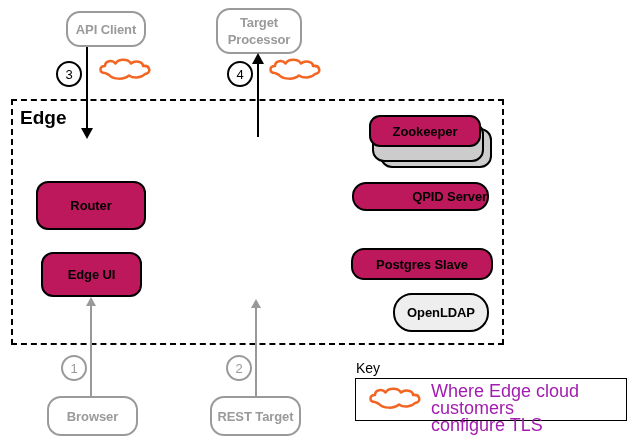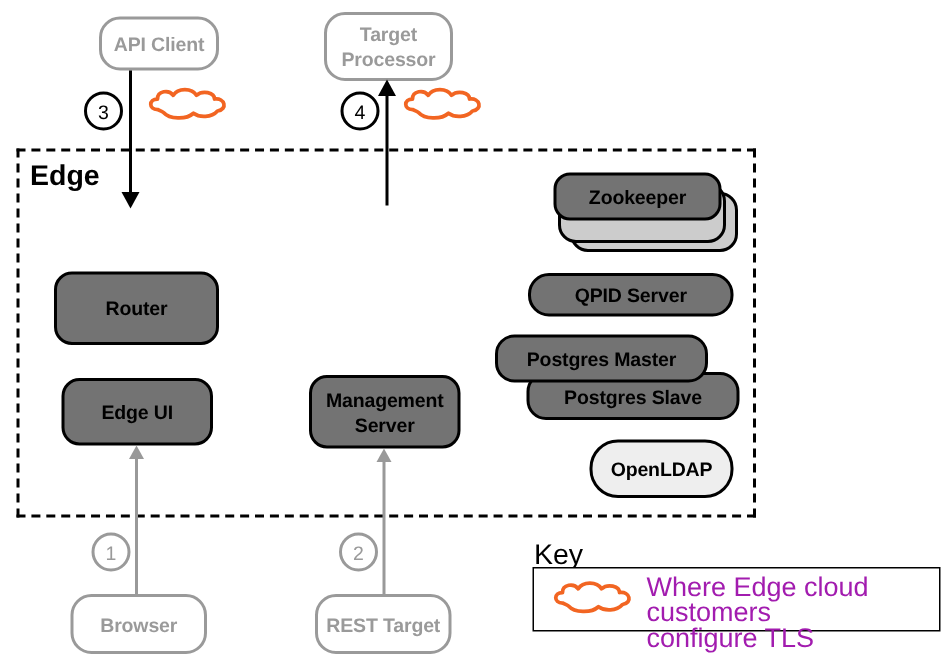--- a/index.html
+++ b/index.html
@@ -25,21 +25,21 @@
     display: flex;
     align-items: center;
     justify-content: center;
     text-align: center;
     border-radius: 12px;
     font-weight: bold;
     font-size: 13px;
     line-height: 17px;
     color: #000000;
     border: 2px solid #000000;
-    background: #737373;
+    background: #be185d;
     letter-spacing: -0.1px;
   }
   .node .lbl { display: block; width: 100%; }
 
   
   .node.ghost {
     border: 2px solid #9a9a9a;
     background: #ffffff;
     color: #9a9a9a;
     border-radius: 14px;
@@ -121,21 +121,21 @@
     border-color: #9a9a9a;
     color: #9a9a9a;
   }
 
   
   .cloud { position: absolute; }
 
   
   #key-title {
     position: absolute;
-    font-size: 19px;
+    font-size: 14px;
     color: #000000;
   }
   #key-box {
     position: absolute;
     box-sizing: border-box;
     border: 1px solid #000000;
     background: #ffffff;
     display: flex;
     align-items: center;
   }
@@ -196,43 +196,36 @@
     <span class="lbl">Router</span>
   </div>
 
 
   <div class="stack-copy" style="left:380px; top:128px; width:112px; height:40px;"></div>
   <div class="stack-copy" style="left:372px; top:122px; width:112px; height:40px;"></div>
   <div class="node" style="left:369px; top:115px; width:112px; height:32px; border-radius:11px;">
     <span class="lbl">Zookeeper</span>
   </div>
 
-  <div class="node" style="left:352px; top:182px; width:137px; height:29px; border-radius:14px;">
+  <div class="node" style="left:352px; top:182px; width:137px; height:29px; border-radius:14px;text-align:right;">
     <span class="lbl">QPID Server</span>
   </div>
 
   <div class="node" style="left:351px; top:248px; width:142px; height:32px; border-radius:13px;">
     <span class="lbl">Postgres Slave</span>
   </div>
-  <div class="node" style="left:330px; top:223px; width:142px; height:32px; border-radius:13px;">
-    <span class="lbl">Postgres Master</span>
-  </div>
 
   <div class="node light" style="left:393px; top:293px; width:96px; height:39px; border-radius:19px;">
     <span class="lbl">OpenLDAP</span>
   </div>
 
   <div class="node" style="left:41px; top:252px; width:101px; height:45px;">
     <span class="lbl">Edge UI</span>
   </div>
 
-  <div class="node" style="left:206px; top:250px; width:101px; height:49px;">
-    <span class="lbl" style="white-space:pre-line;">Management
-Server</span>
-  </div>
 
   <div class="conn grey" style="left:90px; top:305px; height:94px;"></div>
   <div class="arrowhead up grey" style="left:86px; top:297px;"></div>
 
   <div class="conn grey" style="left:255px; top:307px; height:92px;"></div>
   <div class="arrowhead up grey" style="left:251px; top:299px;"></div>
 
   <div class="badge grey" style="left:61px; top:355px;">
     <span>1</span>
   </div>

